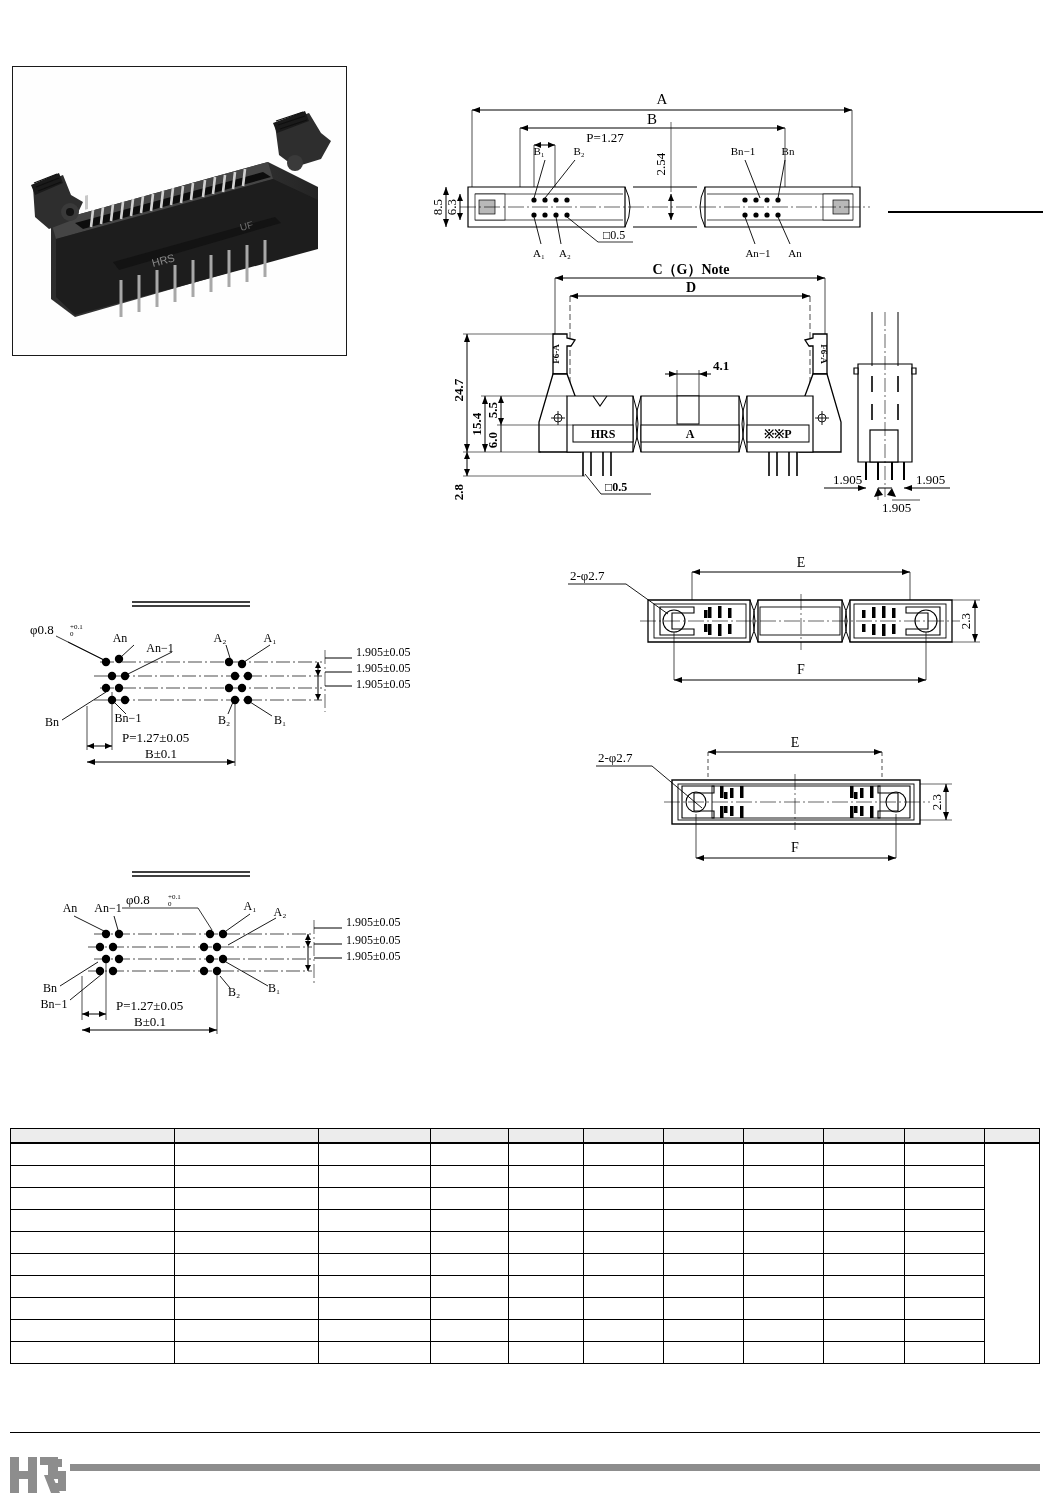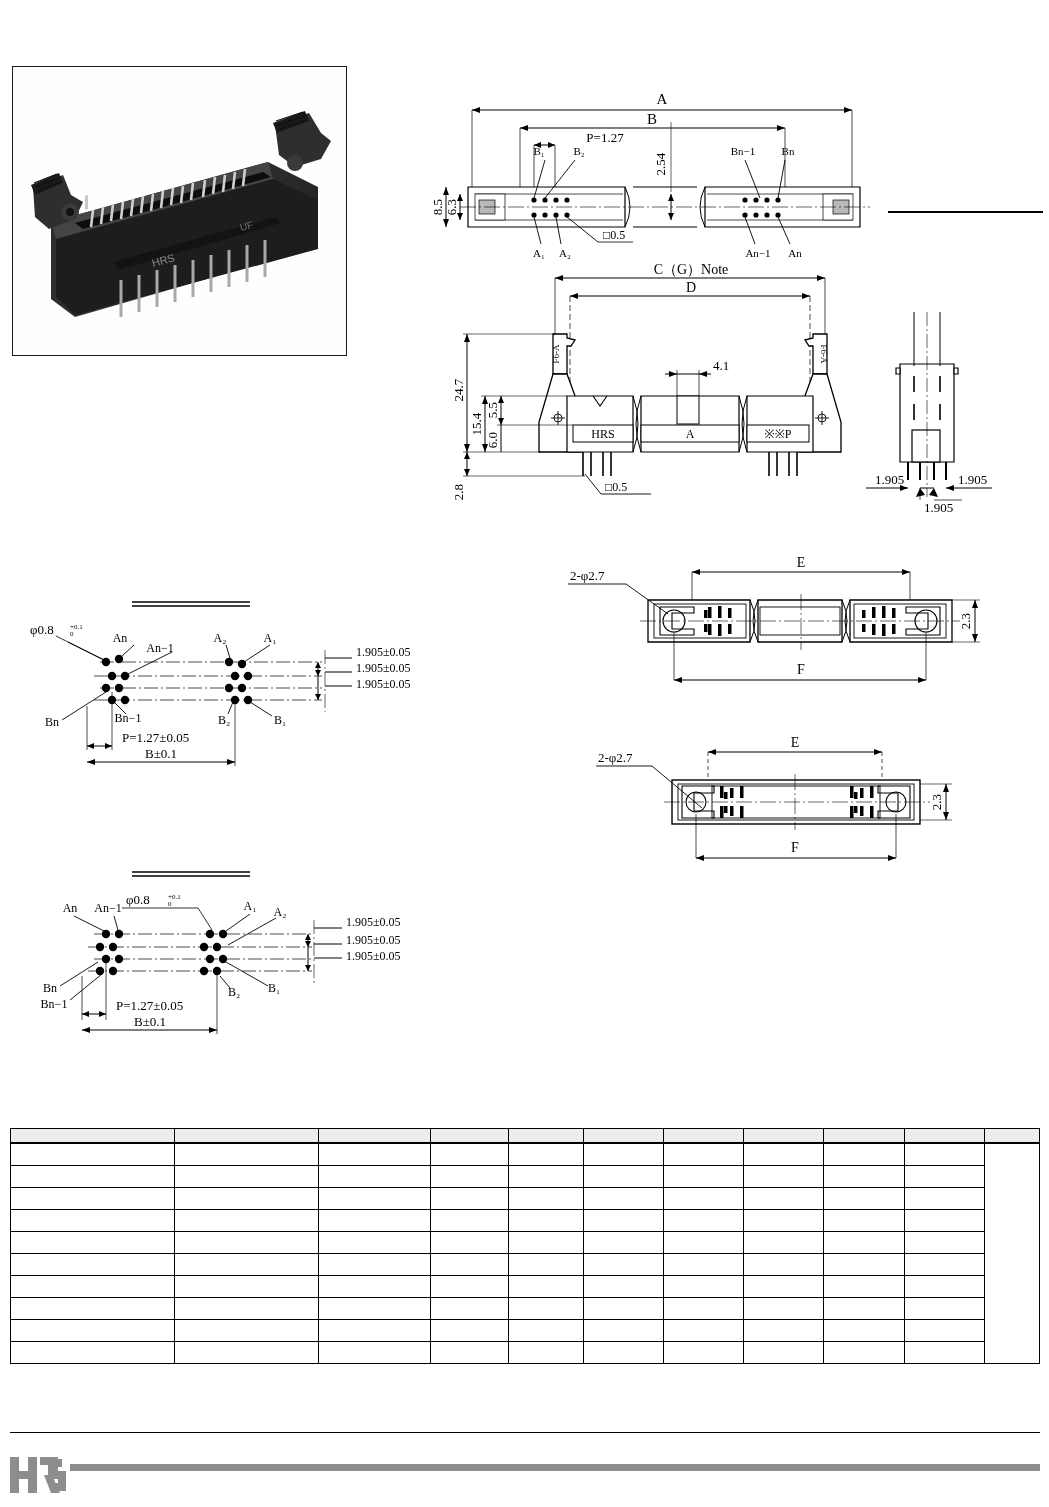--- a/index.html
+++ b/index.html
@@ -228,21 +228,21 @@
     <path d="M216,112 l-3,7 l6,0 z" fill="#000" stroke="none"></path>
     <path d="M216,138 l-3,-7 l6,0 z" fill="#000" stroke="none"></path>
     <line x1="216" y1="40" x2="216" y2="110" stroke-width=".6"></line>
   </g>
   <text class="dimtxt" x="210" y="82" font-size="13" text-anchor="middle" transform="rotate(-90 210 82)">2.54</text>
 </svg>
 </div>
 
 <div class="abs" style="left:888px;top:211px;width:155px;height:2px;background:#000;"></div>
 
-<div class="abs" style="left:455px;top:262px;">
+<div class="abs" style="left:455px;top:262px;font-weight:bold;">
 <svg width="420" height="250" viewBox="0 0 420 250">
 
   <g stroke="#000" fill="none" stroke-width="1">
     <line x1="100" y1="16" x2="370" y2="16"></line>
     <path d="M100,16 l8,-3 l0,6 z" fill="#000" stroke="none"></path>
     <path d="M370,16 l-8,-3 l0,6 z" fill="#000" stroke="none"></path>
     <line x1="100" y1="16" x2="100" y2="72" stroke-width=".7"></line>
     <line x1="370" y1="16" x2="370" y2="160" stroke-width=".7"></line>
 
     <line x1="115" y1="34" x2="355" y2="34"></line>
@@ -349,21 +349,21 @@
   <text class="dimtxt" x="8" y="230" font-size="13" text-anchor="middle" transform="rotate(-90 8 230)">2.8</text>
 
   <g stroke="#000" stroke-width=".9" fill="none">
     <line x1="130" y1="212" x2="146" y2="232"></line>
         <line x1="146" y1="232" x2="196" y2="232"></line>
   </g>
   <text class="dimtxt" x="150" y="229" font-size="12">□0.5</text>
 </svg>
 </div>
 
-<div class="abs" style="left:872px;top:352px;">
+<div class="abs" style="left:830px;top:352px;">
 <svg width="175" height="170" viewBox="0 0 175 170">
   <g stroke="#000" fill="#fff" stroke-width="1.2">
     <path d="M28,12 L82,12 L82,110 L28,110 Z"></path>
     <path d="M24,16 L28,16 L28,22 L24,22 Z"></path>
     <path d="M82,16 L86,16 L86,22 L82,22 Z"></path>
     <rect x="40" y="78" width="28" height="32"></rect>
   </g>
 
   <g stroke="#000" fill="none" stroke-width="1">
     <line x1="42" y1="-40" x2="42" y2="14"></line>

